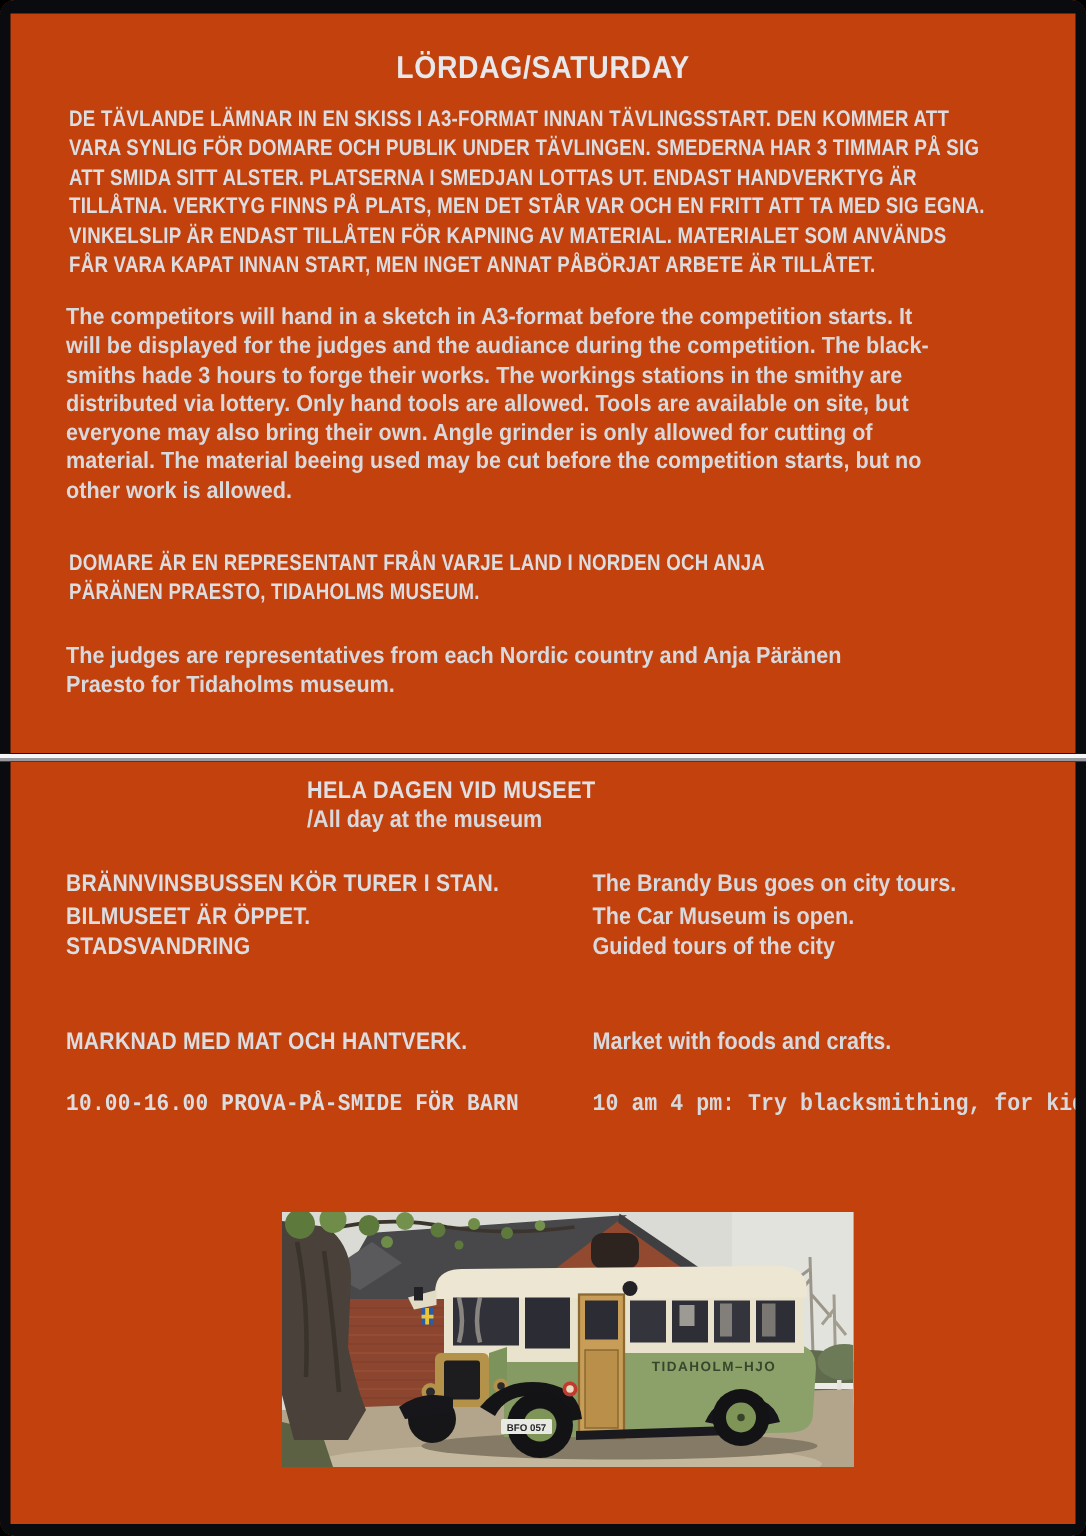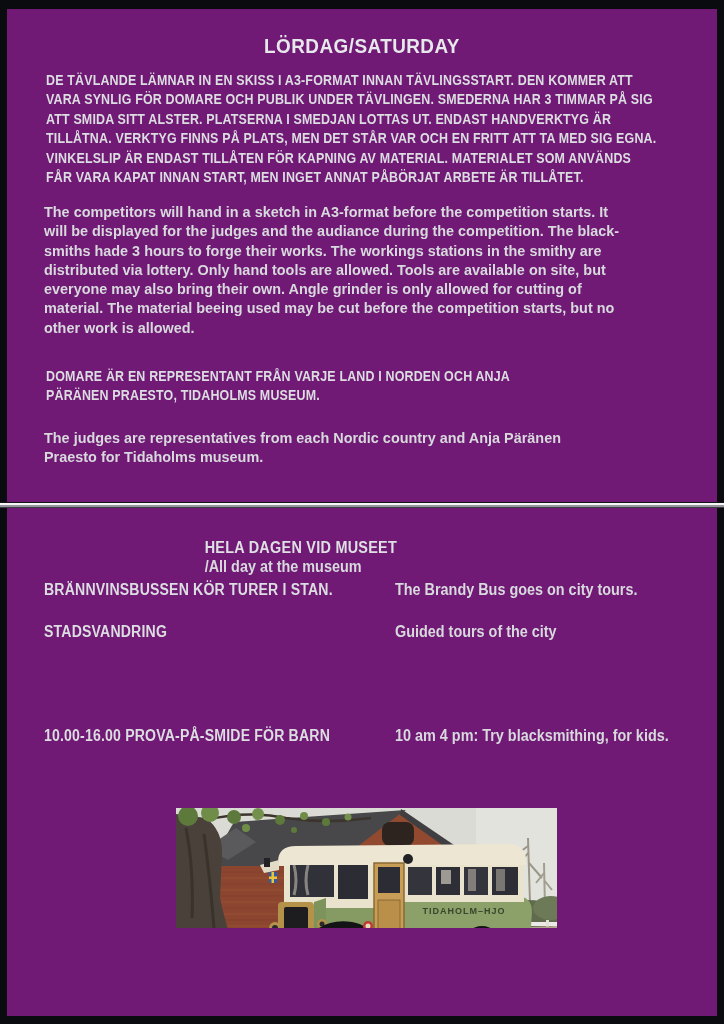--- a/index.html
+++ b/index.html
@@ -1,22 +1,23 @@
 <!DOCTYPE html>
 <html><head>
 <meta charset="utf-8">
 <style>
   html,body{margin:0;padding:0;background:#000;}
   #page{
     position:relative;
     width:724px;height:1024px;
-    background:#701a75;
+    background:#c2410c;
     overflow:hidden;
     font-family:"Liberation Sans","DejaVu Sans",sans-serif;
     font-stretch:condensed;
+    border-radius:10px;
   }
   
   .frame{position:absolute;background:#0a0b0e;z-index:5;}
   .frame.top{left:0;top:0;width:724px;height:9px;}
   .frame.bottom{left:0;top:1016px;width:724px;height:8px;}
   .frame.left{left:0;top:0;width:7px;height:1024px;}
   .frame.right{left:717px;top:0;width:7px;height:1024px;}
 
   .abs{position:absolute;}
 
@@ -42,21 +43,21 @@
   }
   .divider{
     left:0;top:502px;width:724px;height:6px;
     background:linear-gradient(to bottom,
       #14151b 0%,#14151b 16%,
       #f7f7f7 16%,#f7f7f7 55%,
       #97989d 55%,#97989d 88%,
       #3c3d44 88%,#3c3d44 100%);
     z-index:6;
   }
-  .sched-heading-wrap{left:0;top:518px;width:601px;text-align:center;margin-top:20px;}
+  .sched-heading-wrap{left:0;top:518px;width:601px;text-align:center;}
   .sched-heading{
     display:inline-block;text-align:left;
     transform:scaleX(.9);transform-origin:50% 0;
   }
   .sched-heading .line-sv{
     font-weight:700;font-size:16px;line-height:19px;color:#dfe0e4;letter-spacing:.3px;
   }
   .sched-heading .line-en{
     font-weight:700;font-size:16px;line-height:19px;color:#d8d9dd;
   }
@@ -67,21 +68,21 @@
     white-space:nowrap;
     transform:scaleX(.88);transform-origin:0 0;
   }
   .cell-en{
     position:absolute;left:351px;top:0;
     font-weight:700;font-size:16px;color:#d8d9dd;
     white-space:nowrap;
     transform:scaleX(.9);transform-origin:0 0;
   }
   .photo{
-    left:176px;top:808px;width:381px;height:120px;
+    left:188px;top:808px;width:381px;height:170px;
     overflow:hidden;background:#d9d9d3;
   }
   .photo svg{display:block;}
 </style>
 </head>
 <body>
 
 <div id="page">
 
   <div class="abs page-title">LÖRDAG/SATURDAY</div>
@@ -113,25 +114,33 @@
     <div class="sched-heading">
       <div class="line-sv">HELA DAGEN VID MUSEET</div>
       <div class="line-en">/All day at the museum</div>
     </div>
   </div>
 
   <div class="abs sched-row" style="top:562px;margin-top:19px;">
     <span class="cell-sv">BRÄNNVINSBUSSEN KÖR TURER I STAN.</span>
     <span class="cell-en">The Brandy Bus goes on city tours.</span>
   </div>
+  <div class="abs sched-row" style="top:603px;">
+    <span class="cell-sv">BILMUSEET ÄR ÖPPET.</span>
+    <span class="cell-en">The Car Museum is open.</span>
+  </div>
   <div class="abs sched-row" style="top:623px;">
     <span class="cell-sv">STADSVANDRING</span>
     <span class="cell-en">Guided tours of the city</span>
   </div>
-  <div class="abs sched-row" style="top:727px;">
+  <div class="abs sched-row" style="top:686px;">
+    <span class="cell-sv">MARKNAD MED MAT OCH HANTVERK.</span>
+    <span class="cell-en">Market with foods and crafts.</span>
+  </div>
+  <div class="abs sched-row" style="top:727px;font-family:Liberation Mono, monospace;">
     <span class="cell-sv">10.00-16.00 PROVA-PÅ-SMIDE FÖR BARN</span>
     <span class="cell-en">10 am 4 pm: Try blacksmithing, for kids.</span>
   </div>
 
   <div class="abs photo">
     <svg width="381" height="170" viewBox="0 0 381 170" xmlns="http://www.w3.org/2000/svg">
 
       <rect x="0" y="0" width="381" height="170" fill="#dbdbd5"></rect>
       <rect x="300" y="0" width="81" height="130" fill="#e3e3de"></rect>
 

